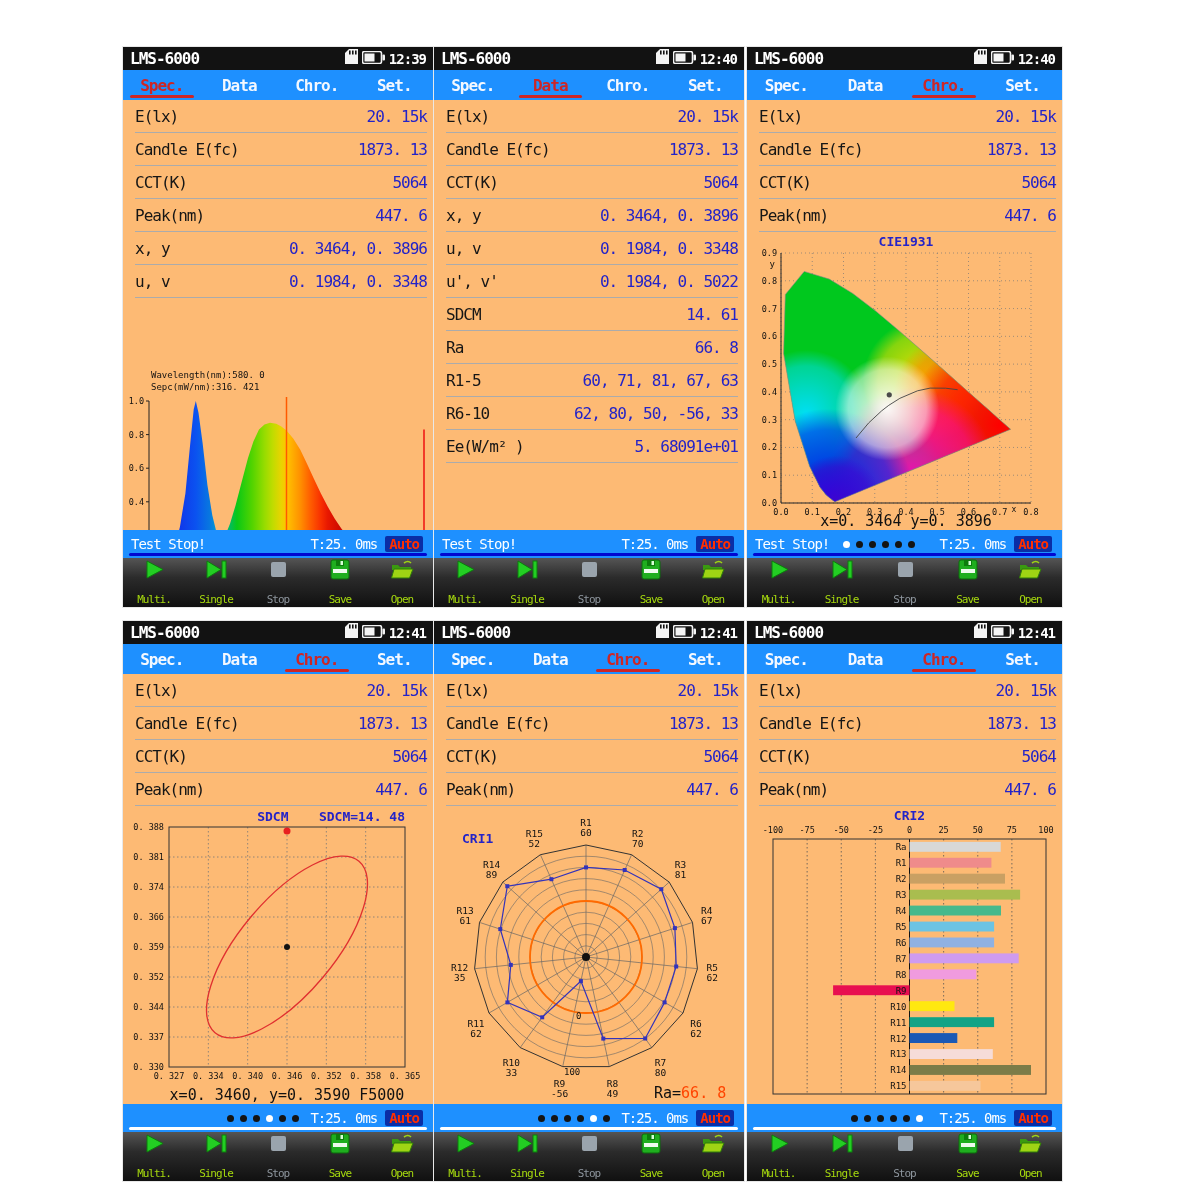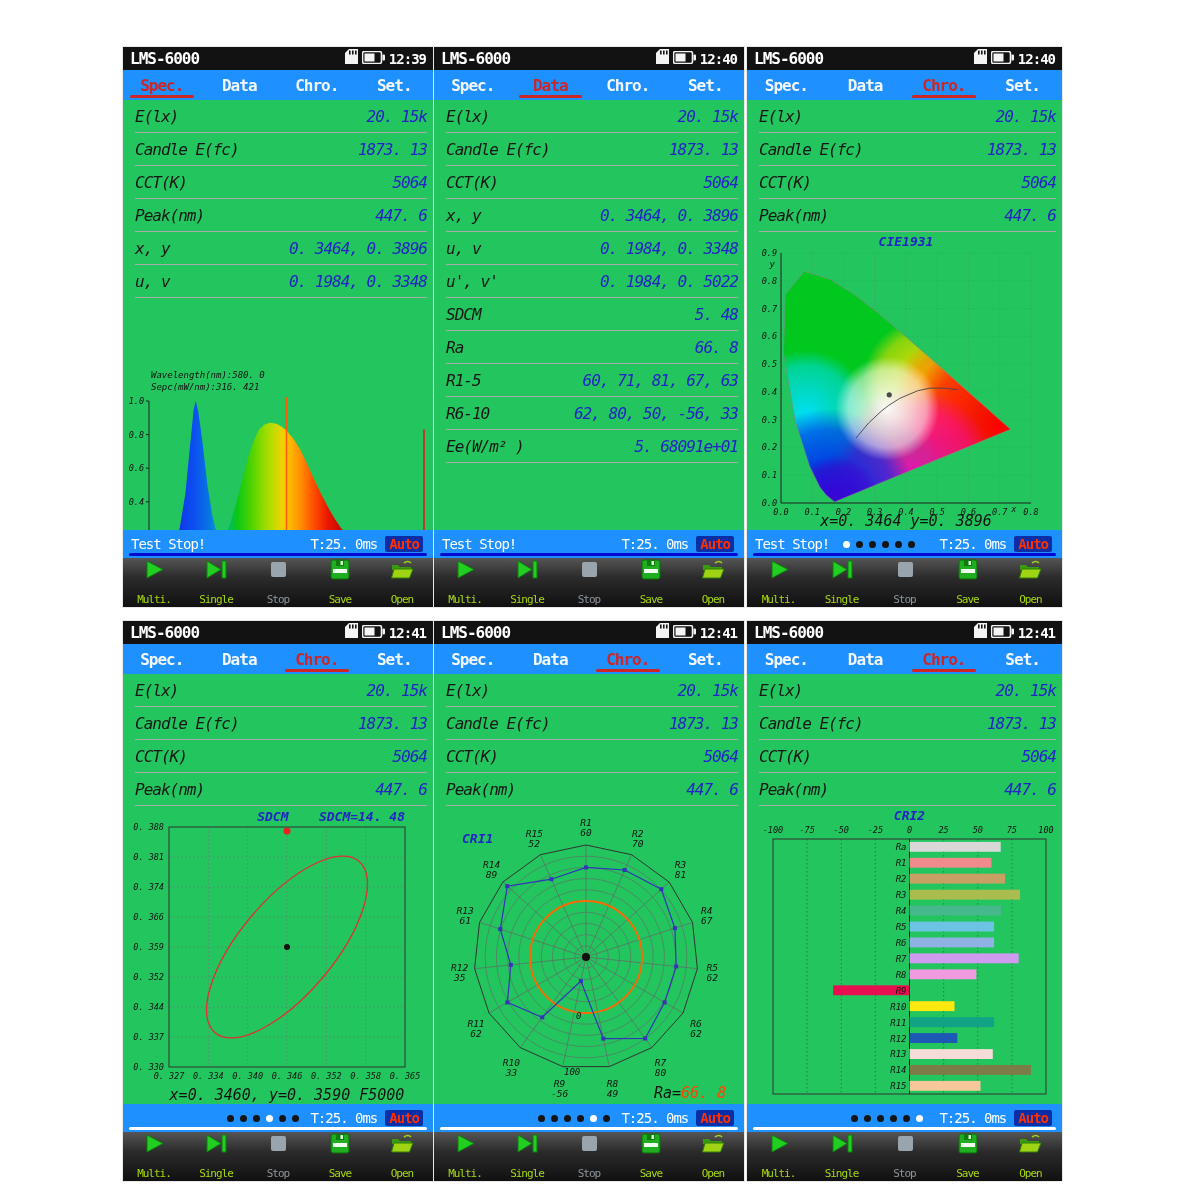--- a/index.html
+++ b/index.html
@@ -9,21 +9,21 @@
   .titlebar{height:23px;background:#121212;color:#fff;display:flex;align-items:center;padding:0 7px;}
   .titlebar .tname{font-size:16px;font-weight:bold;letter-spacing:-1px;}
   .titlebar .tright{margin-left:auto;display:flex;align-items:center;gap:4px;}
   .titlebar .time{font-size:14px;font-weight:bold;letter-spacing:-1px;}
   .tabbar{height:30px;background:#1e90ff;display:flex;justify-content:center;}
   .tab{flex:1;position:relative;display:flex;align-items:center;justify-content:center;
        color:#f4f8ff;font-size:16px;font-weight:bold;cursor:pointer;letter-spacing:-1px;}
   .tab.active{color:#cd2626;}
   .tab.active::after{content:"";position:absolute;left:7px;right:7px;bottom:2px;height:3px;
        background:#cd2626;border-radius:2px;}
-  .content{position:relative;background:#22c55e;overflow:hidden;font-style:italic;}
+  .content{position:relative;background:#fdba74;overflow:hidden;}
   .rows{padding:0;}
   .row{display:flex;justify-content:space-between;align-items:center;height:32px;
        margin:0 6px 0 12px;border-bottom:1px solid #ababab;font-size:16px;letter-spacing:-1px;}
   .row .lbl{color:#161616;white-space:pre;}
   .row .val{color:#2323c8;white-space:pre;}
   .chartbox{position:absolute;left:0;right:0;bottom:0;}
   .statusbar{height:28px;background:#1e90ff;position:relative;display:flex;align-items:center;
        padding:0 8px;color:#fff;font-size:14px;letter-spacing:-1px;}
   .statusbar .stext{white-space:pre;}
   .statusbar .tlabel{margin-left:auto;white-space:pre;}
@@ -247,21 +247,21 @@
           <div class="row">
             <span class="lbl">u, v</span>
             <span class="val">0. 1984, 0. 3348</span>
           </div>
           <div class="row">
             <span class="lbl">u', v'</span>
             <span class="val">0. 1984, 0. 5022</span>
           </div>
           <div class="row">
             <span class="lbl">SDCM</span>
-            <span class="val">5. 48</span>
+            <span class="val">14. 61</span>
           </div>
           <div class="row">
             <span class="lbl">Ra</span>
             <span class="val">66. 8</span>
           </div>
           <div class="row">
             <span class="lbl">R1-5</span>
             <span class="val">60, 71, 81, 67, 63</span>
           </div>
           <div class="row">

